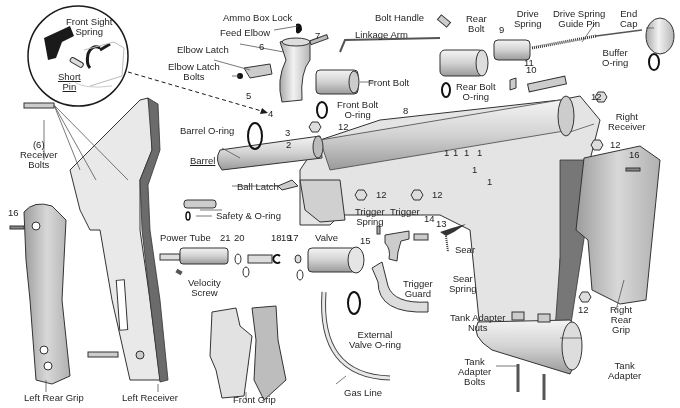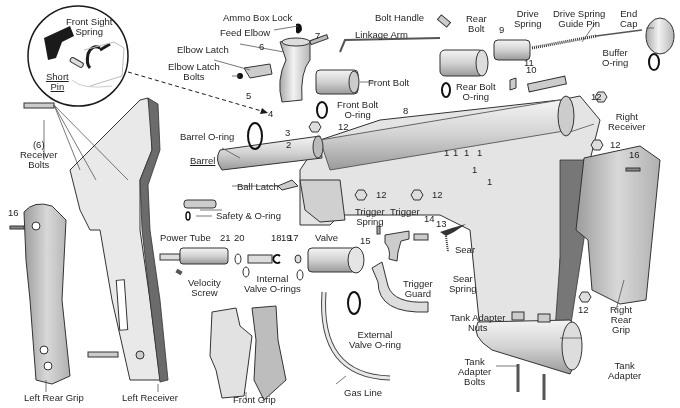--- a/index.html
+++ b/index.html
@@ -178,21 +178,21 @@
     <line x1="496" y1="366" x2="518" y2="366"></line>
     <line x1="46" y1="380" x2="46" y2="392"></line>
     <line x1="158" y1="384" x2="158" y2="392"></line>
     <line x1="246" y1="392" x2="246" y2="400"></line>
     <line x1="336" y1="384" x2="346" y2="376"></line>
   </g>
 </svg>
 
 <div class="lbl" style="left:66px;top:17px;">Front Sight
 Spring</div>
-<div class="lbl" style="left:46px;top:72px;text-decoration:underline;">Short
+<div class="lbl" style="left:58px;top:72px;text-decoration:underline;">Short
 Pin</div>
 <div class="lbl" style="left:223px;top:13px;">Ammo Box Lock</div>
 <div class="lbl" style="left:220px;top:28px;">Feed Elbow</div>
 <div class="lbl" style="left:177px;top:45px;">Elbow Latch</div>
 <div class="lbl" style="left:168px;top:62px;">Elbow Latch
 Bolts</div>
 <div class="lbl" style="left:375px;top:13px;">Bolt Handle</div>
 <div class="lbl" style="left:355px;top:30px;">Linkage Arm</div>
 <div class="lbl" style="left:466px;top:14px;">Rear
 Bolt</div>
@@ -205,38 +205,36 @@
 <div class="lbl" style="left:602px;top:48px;">Buffer
 O-ring</div>
 <div class="lbl" style="left:368px;top:78px;">Front Bolt</div>
 <div class="lbl" style="left:337px;top:100px;">Front Bolt
 O-ring</div>
 <div class="lbl" style="left:456px;top:82px;">Rear Bolt
 O-ring</div>
 <div class="lbl" style="left:20px;top:140px;">(6)
 Receiver
 Bolts</div>
-<div class="lbl" style="left:180px;top:132px;">Barrel O-ring</div>
+<div class="lbl" style="left:180px;top:126px;">Barrel O-ring</div>
 <div class="lbl" style="left:190px;top:156px;text-decoration:underline;">Barrel</div>
 <div class="lbl" style="left:608px;top:112px;">Right
 Receiver</div>
 <div class="lbl" style="left:218px;top:182px;padding-left:19px;">Ball Latch</div>
 <div class="lbl" style="left:216px;top:211px;">Safety &amp; O-ring</div>
 <div class="lbl" style="left:355px;top:207px;">Trigger
 Spring</div>
 <div class="lbl" style="left:390px;top:207px;">Trigger</div>
 <div class="lbl" style="left:455px;top:245px;">Sear</div>
 <div class="lbl" style="left:449px;top:274px;">Sear
 Spring</div>
 <div class="lbl" style="left:160px;top:233px;">Power Tube</div>
 <div class="lbl" style="left:315px;top:233px;">Valve</div>
 <div class="lbl" style="left:188px;top:278px;">Velocity
 Screw</div>
-<div class="lbl" style="left:244px;top:274px;">Internal
-Valve O-rings</div>
 <div class="lbl" style="left:403px;top:279px;">Trigger
 Guard</div>
 <div class="lbl" style="left:349px;top:330px;">External
 Valve O-ring</div>
 <div class="lbl" style="left:450px;top:313px;">Tank Adapter
 Nuts</div>
 <div class="lbl" style="left:610px;top:305px;">Right
 Rear
 Grip</div>
 <div class="lbl" style="left:458px;top:357px;">Tank

